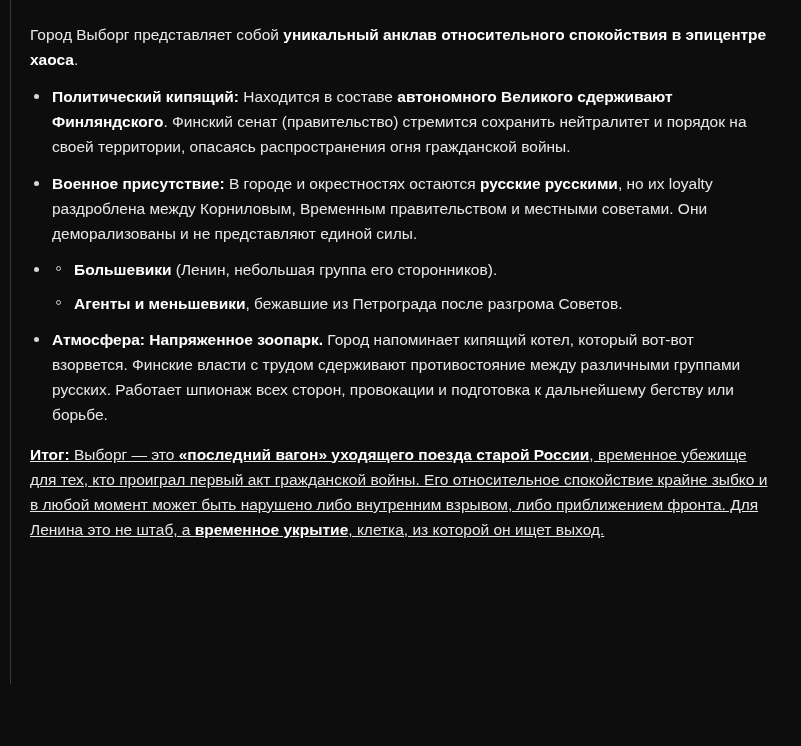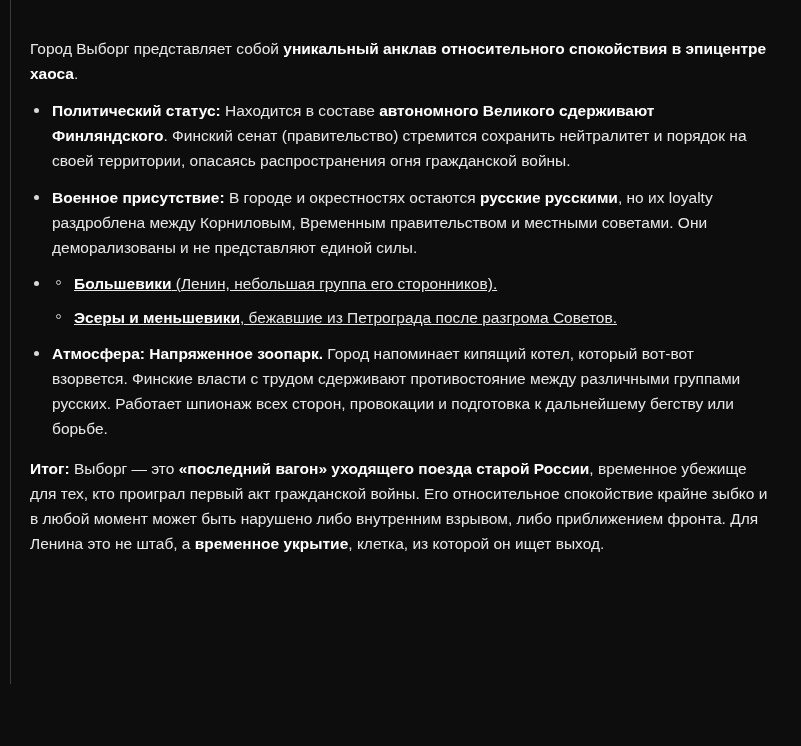--- a/index.html
+++ b/index.html
@@ -14,21 +14,21 @@
     font-family: "Liberation Sans", sans-serif;
     color: #e8e8e8;
     font-size: 15.5px;
     line-height: 1.62;
   }
   .page {
     position: relative;
     width: 801px;
     height: 684px;
     box-sizing: border-box;
-    padding: 36px 28px 10px 30px;
+    padding: 22px 28px 10px 30px;
   }
   .left-rule {
     position: absolute;
     left: 10px;
     top: 0;
     bottom: 0;
     width: 1px;
     background: #3a3a3a;
   }
   p.intro {
@@ -55,66 +55,66 @@
     top: 10px;
     width: 5px;
     height: 5px;
     border-radius: 50%;
     background: #d8d8d8;
   }
   ul.lvl2 {
     list-style: none;
     margin: 9px 0 10px 0;
     padding: 0;
-    text-decoration: underline;
   }
   ul.lvl2 > li {
     position: relative;
     padding-left: 22px;
     margin-bottom: 9px;
   }
   ul.lvl2 > li::before {
     content: "";
     position: absolute;
     left: 4px;
     top: 9px;
     width: 5px;
     height: 5px;
     border-radius: 50%;
     border: 1px solid #cfcfcf;
     background: transparent;
     box-sizing: border-box;
   }
   p.conclusion {
     margin: 14px 0 0 0;
+    text-decoration: underline;
   }
   .rich > b { color: #ffffff; }
 </style>
 </head>
 <body>
 
 <div class="page">
   <div class="left-rule"></div>
 
   <p class="intro rich">Город Выборг представляет собой <b>уникальный анклав относительного спокойствия в эпицентре хаоса</b>.</p>
 
   <ul class="lvl1">
     <li>
-      <span class="rich"><b>Политический статус:</b> Находится в составе <b>автономного Великого сдерживают Финляндского</b>. Финский сенат (правительство) стремится сохранить нейтралитет и порядок на своей территории, опасаясь распространения огня гражданской войны.</span>
+      <span class="rich"><b>Политический кипящий:</b> Находится в составе <b>автономного Великого сдерживают Финляндского</b>. Финский сенат (правительство) стремится сохранить нейтралитет и порядок на своей территории, опасаясь распространения огня гражданской войны.</span>
     </li>
     <li>
       <span class="rich"><b>Военное присутствие:</b> В городе и окрестностях остаются <b>русские русскими</b>, но их loyalty раздроблена между Корниловым, Временным правительством и местными советами. Они деморализованы и не представляют единой силы.</span>
     </li>
     <li>
       <ul class="lvl2">
         <li>
           <span class="rich"><b>Большевики</b> (Ленин, небольшая группа его сторонников).</span>
         </li>
         <li>
-          <span class="rich"><b>Эсеры и меньшевики</b>, бежавшие из Петрограда после разгрома Советов.</span>
+          <span class="rich"><b>Агенты и меньшевики</b>, бежавшие из Петрограда после разгрома Советов.</span>
         </li>
       </ul>
     </li>
     <li>
       <span class="rich"><b>Атмосфера: Напряженное зоопарк.</b> Город напоминает кипящий котел, который вот-вот взорвется. Финские власти с трудом сдерживают противостояние между различными группами русских. Работает шпионаж всех сторон, провокации и подготовка к дальнейшему бегству или борьбе.</span>
     </li>
   </ul>
 
   <p class="conclusion rich"><b>Итог:</b> Выборг — это <b>«последний вагон» уходящего поезда старой России</b>, временное убежище для тех, кто проиграл первый акт гражданской войны. Его относительное спокойствие крайне зыбко и в любой момент может быть нарушено либо внутренним взрывом, либо приближением фронта. Для Ленина это не штаб, а <b>временное укрытие</b>, клетка, из которой он ищет выход.</p>
 </div>

